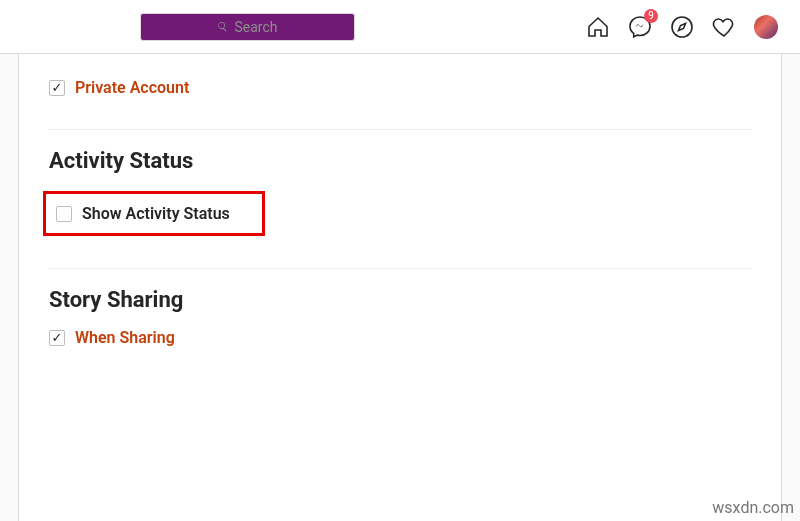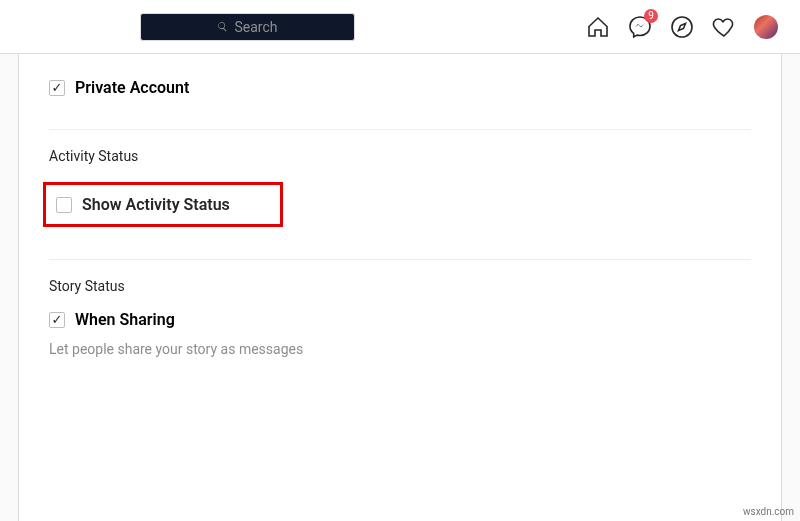--- a/index.html
+++ b/index.html
@@ -17,21 +17,21 @@
       height: 54px;
       background: #fff;
       border-bottom: 1px solid #dbdbdb;
       display: flex;
       align-items: center;
       padding: 0 16px 0 140px;
     }
     .search-wrap {
       width: 215px;
       height: 28px;
-      background: #0f172a;
+      background: #701a75;
       border: 1px solid #dbdbdb;
       border-radius: 3px;
       display: flex;
       align-items: center;
       justify-content: center;
       color: #8e8e8e;
       font-size: 14px;
       gap: 6px;
     }
     .search-wrap svg { width: 11px; height: 11px; fill: #8e8e8e; }
@@ -57,31 +57,31 @@
       margin: 0 18px;
       background: #fff;
       border: 1px solid #dbdbdb;
       border-top: none;
       min-height: 480px;
       padding: 0 30px;
     }
     .section { padding: 18px 0 22px 0; border-top: 1px solid #efefef; }
     .section:first-child { border-top: none; padding-top: 24px; }
     .section h2 {
-      font-size: 14px;
-      font-weight: 400;
+      font-size: 22px;
+      font-weight: 700;
       color: #262626;
       margin-bottom: 16px;
     }
     .checkbox-row {
       display: flex; align-items: center; gap: 10px;
       margin-bottom: 10px;
     }
     .checkbox-row label {
-      font-size: 16px; font-weight: 600; color: #000000;
+      font-size: 16px; font-weight: 600; color: #c2410c;
       cursor: pointer;
     }
     .cb {
       width: 16px; height: 16px;
       border: 1px solid #bdbdbd;
       border-radius: 2px;
       display: inline-flex; align-items: center; justify-content: center;
       background: #fff;
       cursor: pointer;
     }
@@ -94,27 +94,27 @@
     .desc {
       font-size: 14px;
       color: #8e8e8e;
       line-height: 1.45;
     }
     .highlight-box {
       display: inline-flex;
       align-items: center;
       gap: 10px;
       border: 3px solid #e40000;
-      padding: 10px 50px 10px 10px;
+      padding: 10px 32px 10px 10px;
       margin: 2px 0 10px -6px;
     }
     .watermark {
       position: absolute;
       right: 6px; bottom: 4px;
-      font-size: 10px;
+      font-size: 16px;
       color: #777;
       margin-top: 12px;
     }
   </style>
 </head>
 <body>
 
 <div class="topnav">
   <div class="search-wrap">
     <svg viewBox="0 0 24 24">
@@ -162,23 +162,22 @@
 
   <div class="section">
     <h2>Activity Status</h2>
     <div class="highlight-box">
       <span class="cb"></span>
       <label style="font-size:16px;font-weight:600;">Show Activity Status</label>
     </div>
   </div>
 
   <div class="section">
-    <h2>Story Status</h2>
+    <h2>Story Sharing</h2>
     <div class="checkbox-row">
       <span class="cb checked"></span>
       <label>When Sharing</label>
     </div>
-    <p class="desc">Let people share your story as messages</p>
   </div>
 
 </div>
 
 <div class="watermark">wsxdn.com</div>
 
 </body></html>

